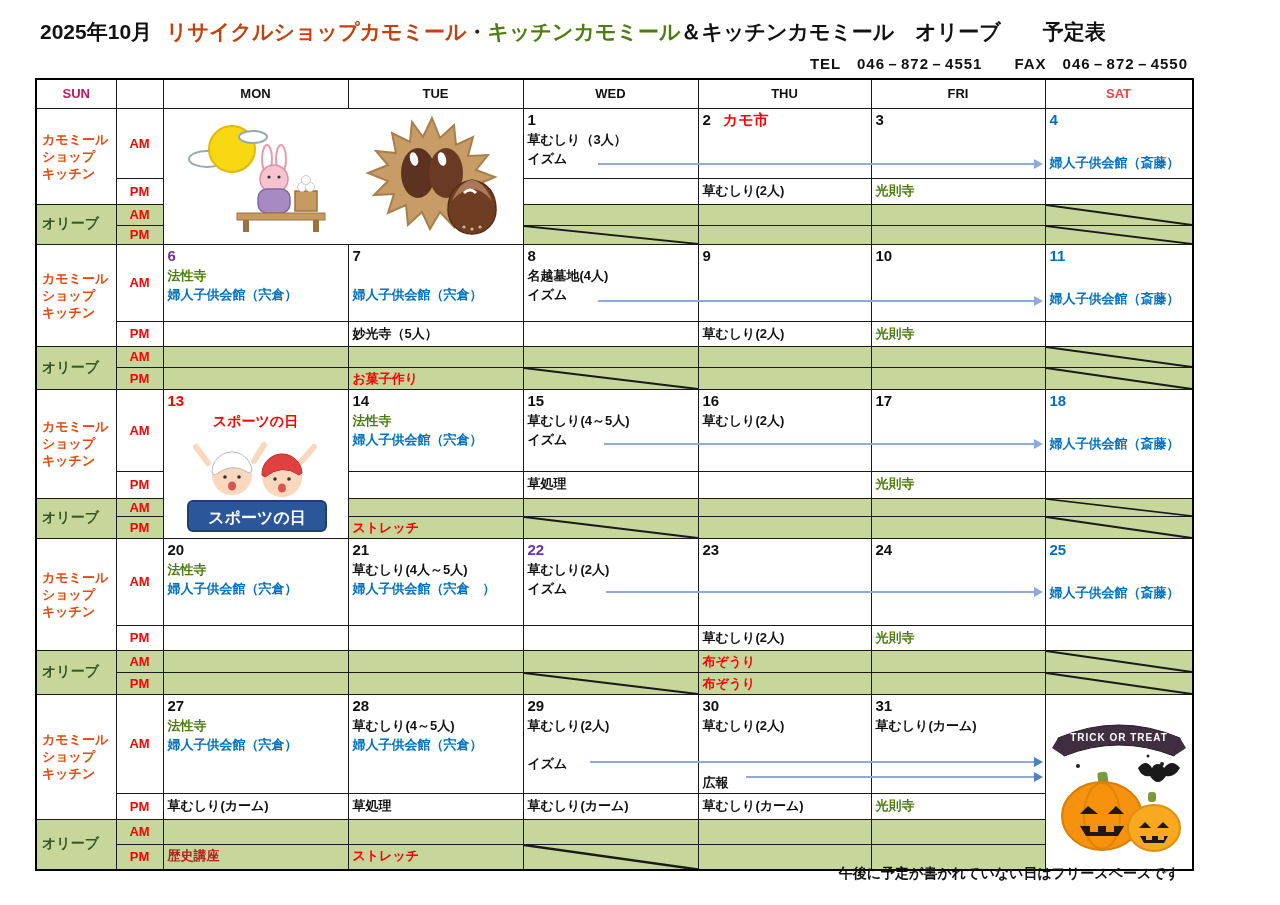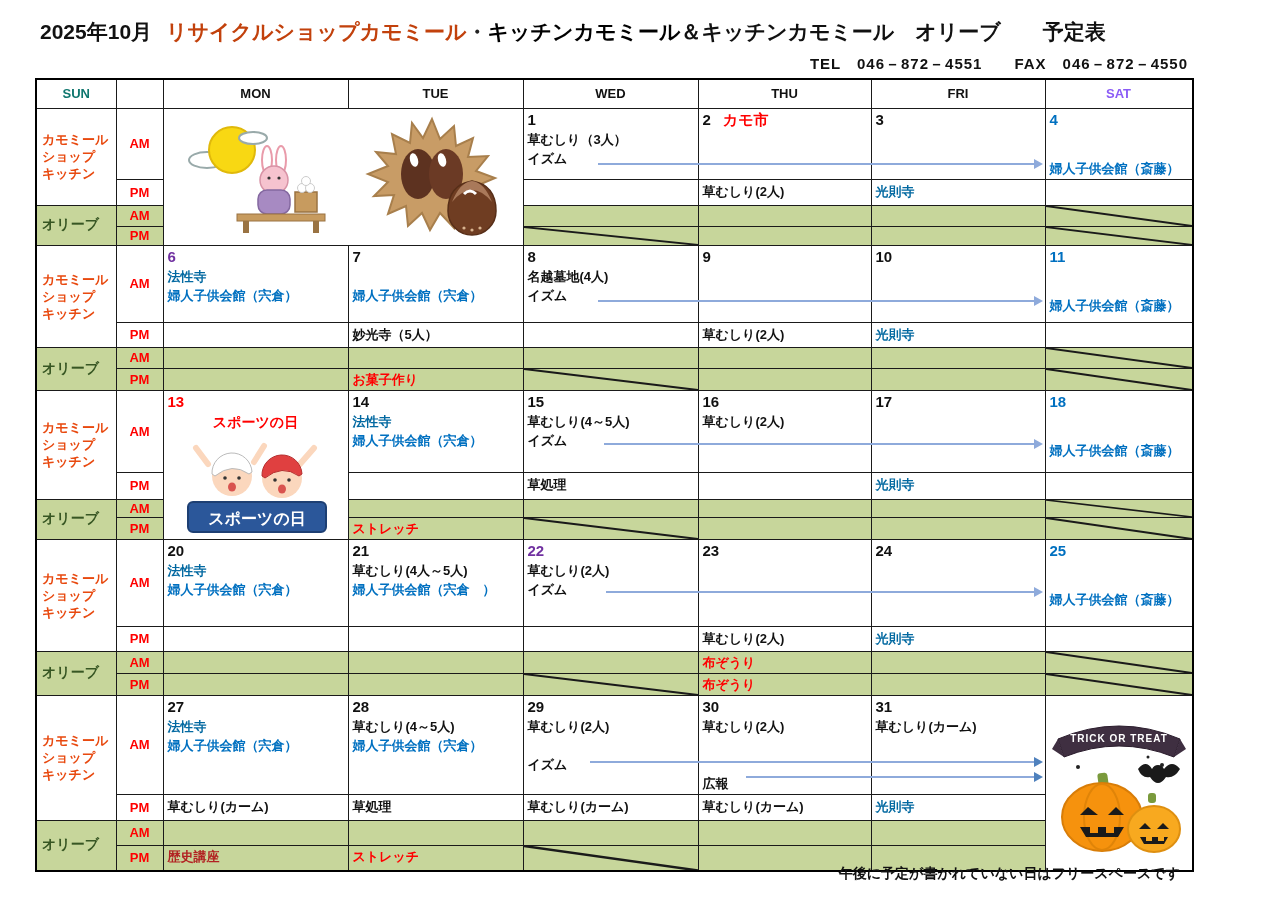--- a/index.html
+++ b/index.html
@@ -1,39 +1,39 @@
 <!DOCTYPE html>
 <html><head>
 <meta charset="utf-8">
 <style>
   html,body{margin:0;padding:0;}
   body{width:1280px;height:905px;background:#fff;position:relative;
        font-family:"Liberation Sans","DejaVu Sans",sans-serif;color:#111;}
   .title{position:absolute;top:18px;left:40px;font-size:21px;font-weight:bold;white-space:nowrap;}
   .t-shop{color:#c2410c;margin-left:14px;}
-  .t-kitchen{color:#000000;}
+  .t-kitchen{color:#4d7c0f;}
   .t-sep{color:#222;}
   .contact{position:absolute;top:55px;right:92px;font-size:15px;font-weight:bold;letter-spacing:1px;}
   .footnote{position:absolute;top:865px;right:100px;font-size:14px;font-weight:bold;margin-left:48px;}
 
   table.cal{position:absolute;top:78px;left:35px;border-collapse:collapse;table-layout:fixed;border:2px solid #000;}
   .cal th,.cal td{border:1px solid #1a1a1a;padding:1px 4px;vertical-align:top;overflow:hidden;}
   .cal th{font-size:13px;font-weight:bold;text-align:center;vertical-align:middle;}
-  .h-sun{color:#0f766e;} .h-sat{color:#8b5cf6;}
+  .h-sun{color:#be185d;} .h-sat{color:#ef4444;}
 
   td.sun-label{vertical-align:middle;padding-left:5px;}
   .lbl-camomile{color:#e8490f;font-size:13px;font-weight:bold;line-height:17px;white-space:pre-line;}
   .lbl-olive{color:#375623;font-size:14px;font-weight:bold;}
   td.ampm{color:#ff0000;font-size:13px;font-weight:bold;text-align:center;vertical-align:middle;padding:0;}
   .olive-bg{background:#c7d69b;}
 
   .date{font-size:15px;font-weight:bold;line-height:20px;}
   .ln{font-size:13px;font-weight:bold;line-height:19px;min-height:19px;white-space:nowrap;}
-  .gap{margin-top:29px;}
-  .c-red{color:#ff0000;} .c-blue{color:#0070c0;} .c-purple{color:#0369a1;} .c-dred{color:#b22222;}
+  .gap{margin-top:23px;}
+  .c-red{color:#ff0000;} .c-blue{color:#0070c0;} .c-purple{color:#4d7c0f;} .c-dred{color:#b22222;}
   .d-blue{color:#0070c0;} .d-purple{color:#7030a0;} .d-red{color:#ff0000;}
   .evt{margin-left:12px;color:#ff0000;font-size:15px;font-weight:bold;}
   .pmtxt{font-size:13px;font-weight:bold;line-height:22px;}
 
   td.diag{position:relative;}
   td.diag svg.dg{position:absolute;left:0;top:0;width:100%;height:100%;display:block;}
 
   td.imgcell{vertical-align:middle;text-align:center;}
   .img-pair{display:flex;justify-content:space-around;align-items:center;}
   .sp-caption{color:#ff0000;font-size:14px;font-weight:bold;text-align:center;margin-top:2px;}

